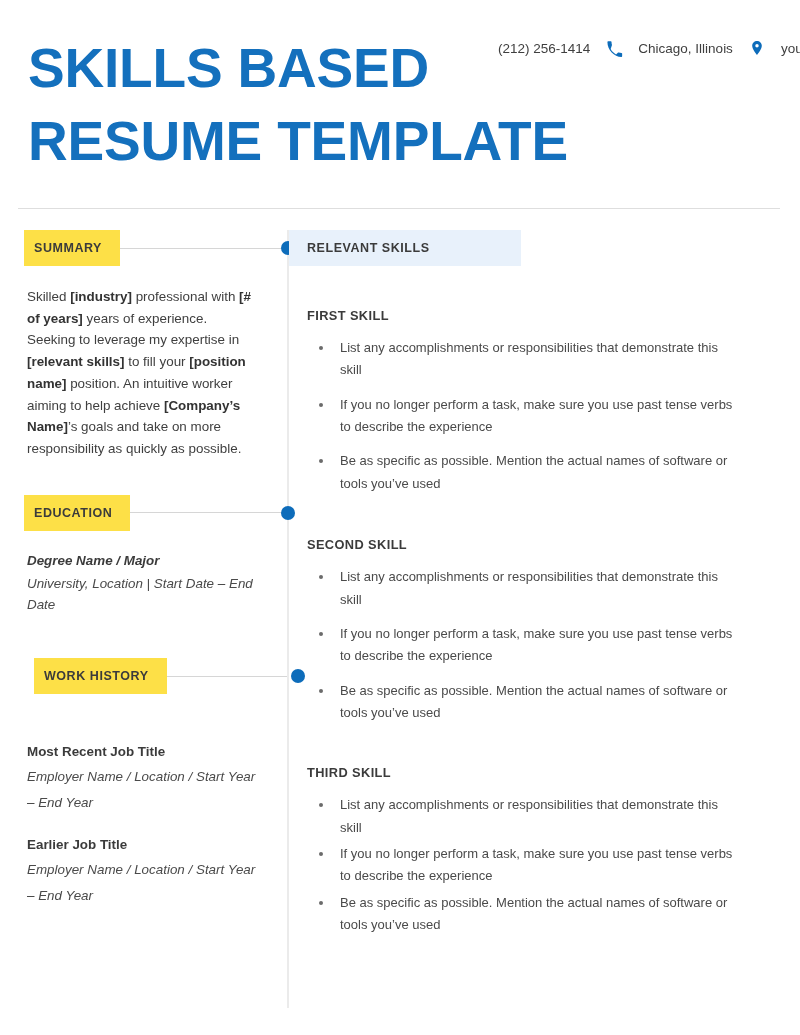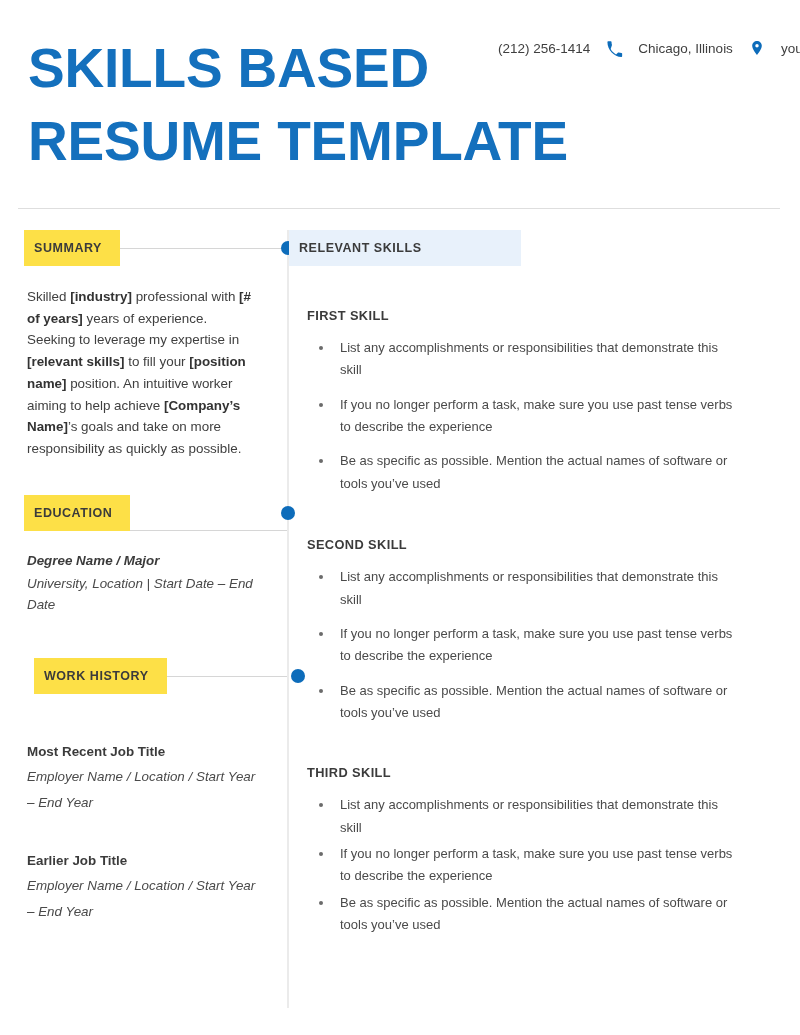--- a/index.html
+++ b/index.html
@@ -172,21 +172,21 @@
   }
   .entry-sub.loose { line-height: 1.95; }
 
   
   .right-chip {
     background: #e8f1fb;
     height: 36px;
     width: 232px;
     display: flex;
     align-items: center;
-    padding-left: 10px;
+    padding-left: 18px;
     box-sizing: border-box;
   }
   .right-chip-label {
     font-size: 12.5px;
     font-weight: bold;
     letter-spacing: 0.55px;
     color: #3b3b3b;
   }
   .skill-block { margin-top: 42px; padding-left: 18px; }
   .skill-block.tight { margin-top: 41px; }
@@ -292,21 +292,21 @@
         <span class="section-chip-label">SUMMARY</span>
       </div>
       <div class="connector"></div>
       <div class="node-dot"></div>
     </div>
 
     <div class="left-body">
       <div class="summary-text">Skilled <b>[industry]</b> professional with <b>[# of years]</b> years of experience. Seeking to leverage my expertise in <b>[relevant skills]</b> to fill your <b>[position name]</b> position. An intuitive worker aiming to help achieve <b>[Company’s Name]</b>’s goals and take on more responsibility as quickly as possible.</div>
     </div>
 
-    <div class="section-head" style="margin-top:35px;align-items:flex-end;">
+    <div class="section-head" style="margin-top:35px;">
       <div class="section-chip">
         <span class="section-chip-label">EDUCATION</span>
       </div>
       <div class="connector"></div>
       <div class="node-dot"></div>
     </div>
 
     <div class="left-body">
       <div class="entry">
         <div class="entry-title">Degree Name / Major</div>
@@ -320,21 +320,21 @@
       </div>
       <div class="connector"></div>
       <div class="node-dot"></div>
     </div>
 
     <div class="left-body">
       <div class="entry" style="margin-top:48px;">
         <div class="entry-title plain">Most Recent Job Title</div>
         <div class="entry-sub loose">Employer Name / Location / Start Year – End Year</div>
       </div>
-      <div class="entry" style="margin-top:34px;">
+      <div class="entry" style="margin-top:18px;">
         <div class="entry-title plain">Earlier Job Title</div>
         <div class="entry-sub loose">Employer Name / Location / Start Year – End Year</div>
       </div>
     </div>
 
   </div>
 
   <div class="right-col">
 
     <div class="right-chip" style="margin-top:22px;">

